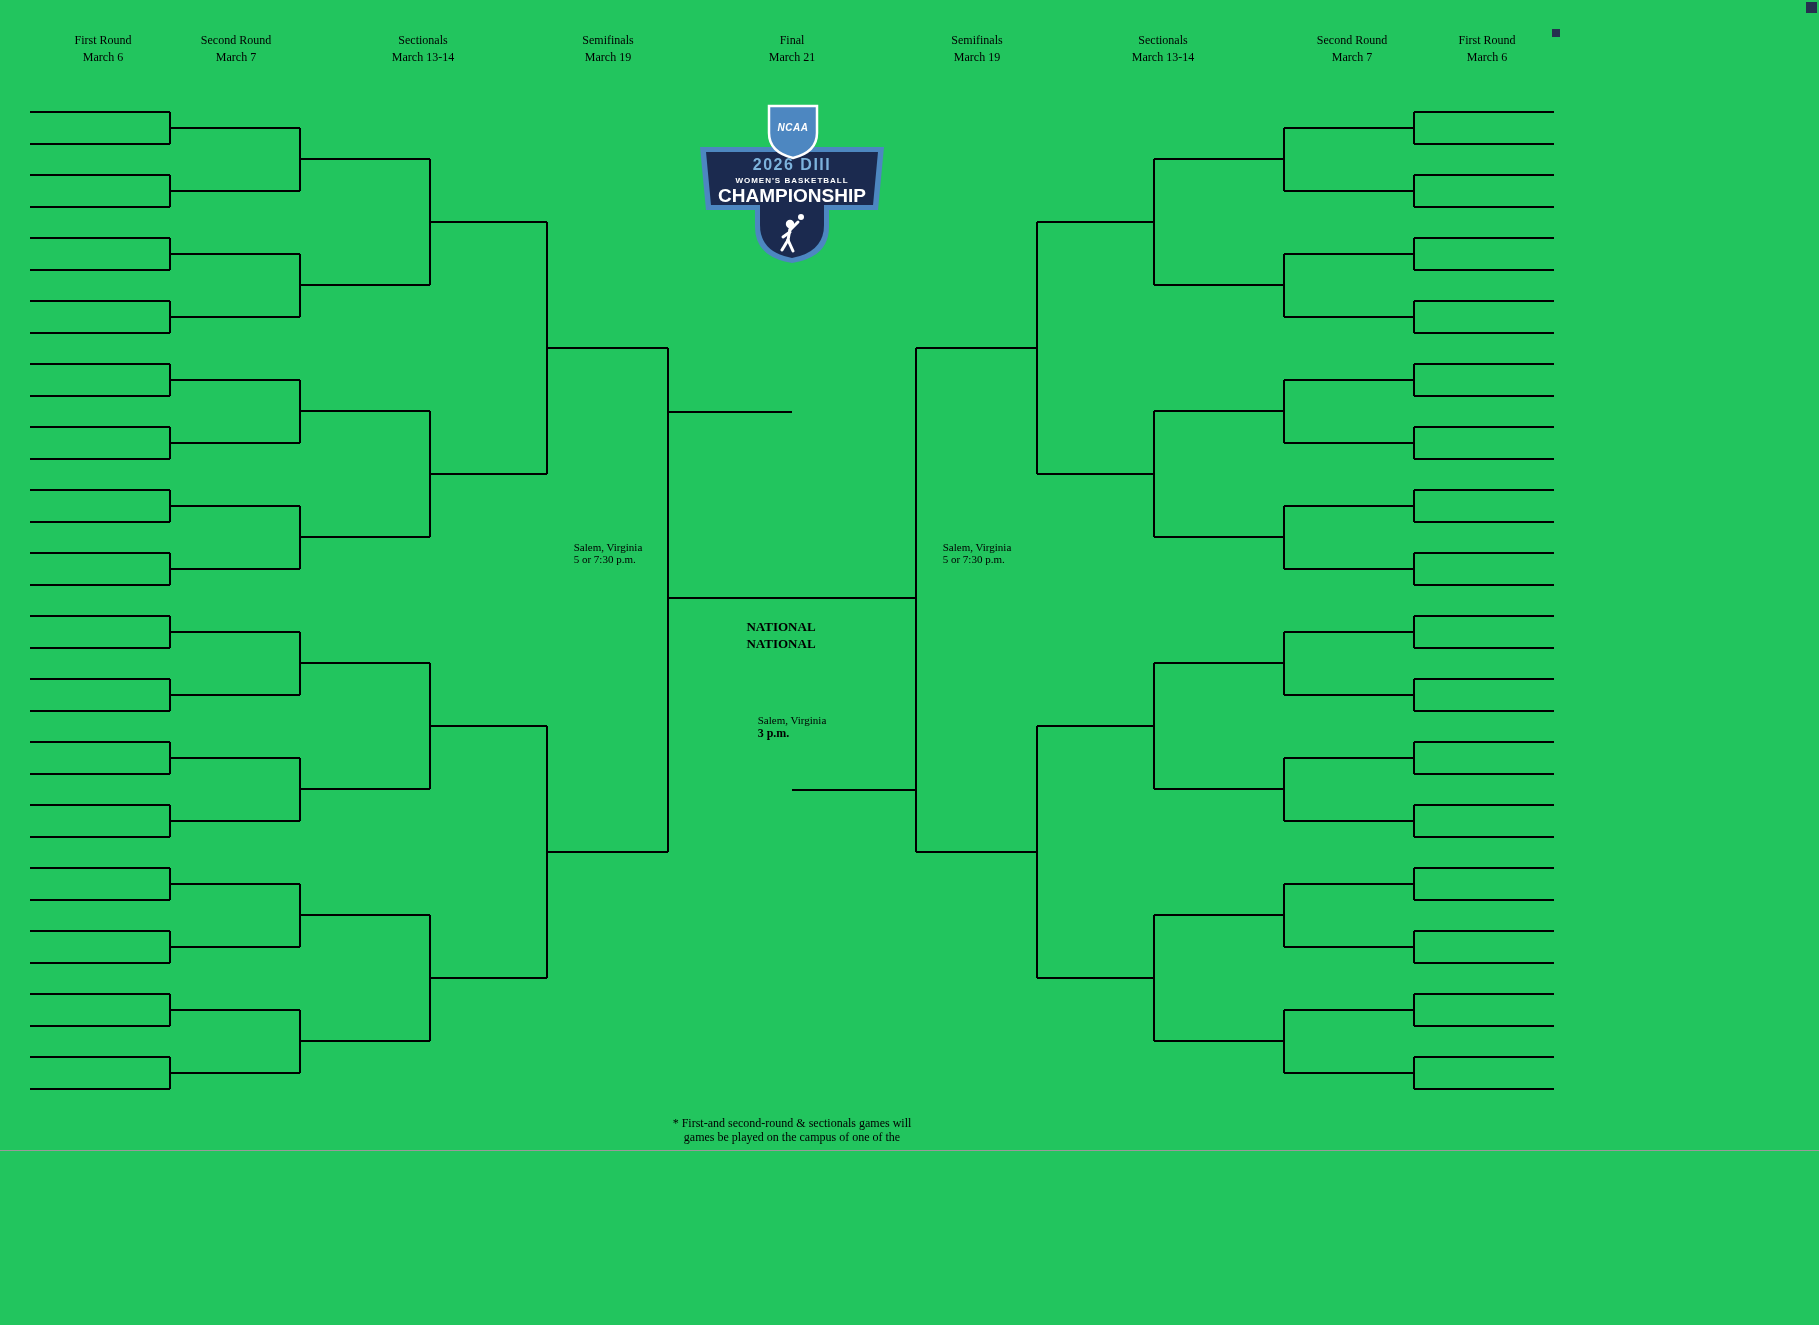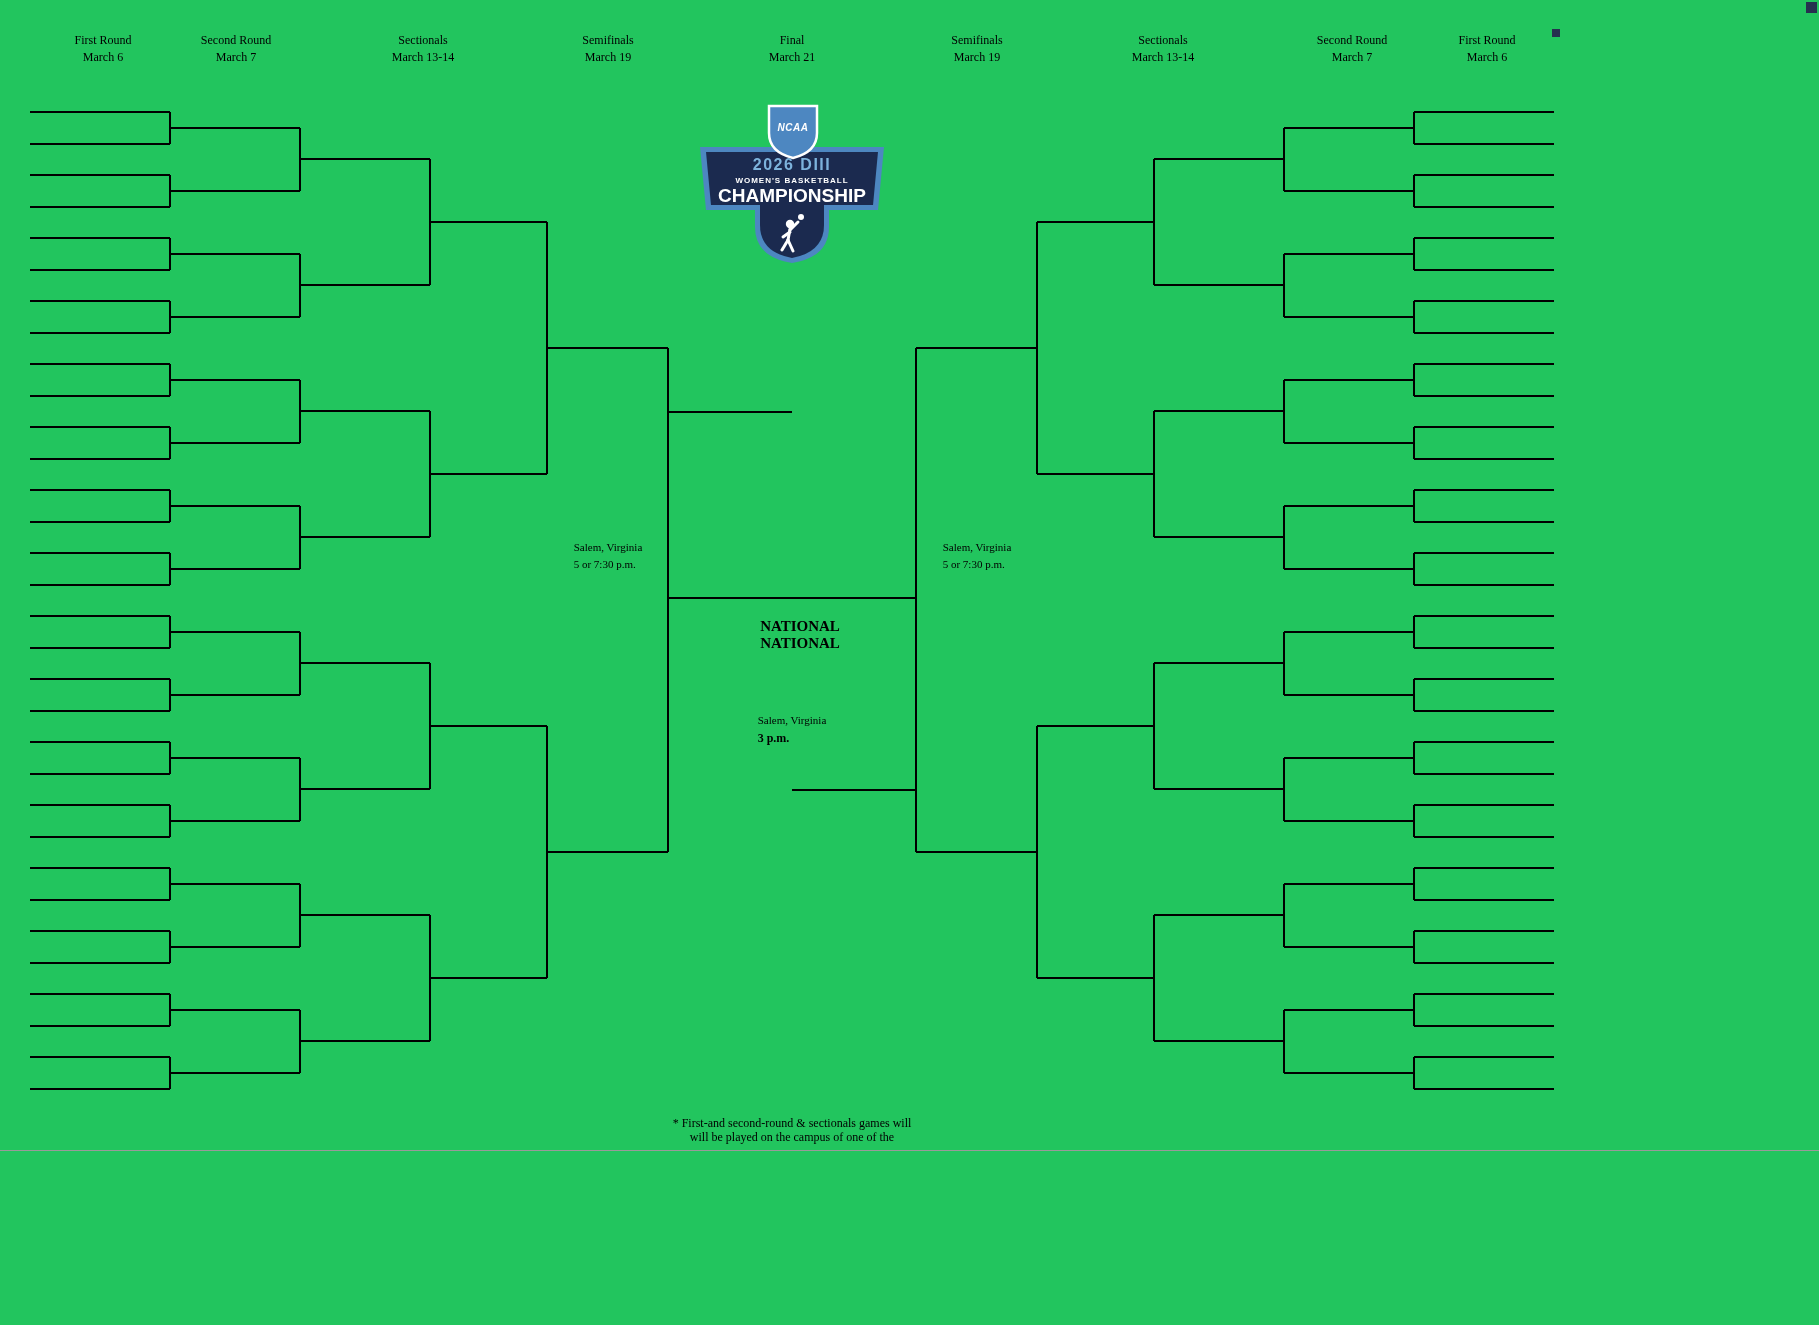--- a/index.html
+++ b/index.html
@@ -14,28 +14,28 @@
   .hdate { font-size: 12px; font-weight: normal; margin-top: 2px; }
 
   .logo { position: absolute; left: 697px; top: 103px; width: 190px; height: 162px; }
   .logo text { font-family: "Liberation Sans", sans-serif; }
   .t-ncaa { font-size: 10px; font-weight: bold; font-style: italic; letter-spacing: 0.5px; fill: #fff; }
   .t-year { font-size: 16px; font-weight: bold; letter-spacing: 1.5px; }
   .t-sport { font-size: 8px; font-weight: bold; letter-spacing: 1px; fill: #fff; }
   .t-champ { font-size: 19px; font-weight: bold; letter-spacing: 0px; fill: #fff; }
 
   .venue { position: absolute; transform: translateX(-50%); text-align: left; font-size: 11px; white-space: nowrap; }
-  .venue .vtime { margin-top: 5px; }
+  .venue .vtime { }
   .sf-left { left: 608px; top: 541px; }
   .sf-right { left: 977px; top: 541px; }
   .final-venue { left: 792px; top: 714px; }
   .final-venue .vtime { font-weight: bold; font-size: 12px; }
 
-  .champion { position: absolute; left: 800px; top: 618px; transform: translateX(-50%);
-              text-align: right; font-weight: bold; font-size: 15px; line-height: 17px; white-space: nowrap; }
+  .champion { position: absolute; left: 781px; top: 618px; transform: translateX(-50%);
+              text-align: right; font-weight: bold; font-size: 13px; line-height: 17px; white-space: nowrap; }
 
   .footnote { position: absolute; left: 792px; top: 1117px; transform: translateX(-50%);
               text-align: center; font-size: 12px; line-height: 13.5px; white-space: nowrap; }
 
   .bottom-rule { position: absolute; left: 0; top: 1150px; width: 1819px; height: 1px; background: #9a9a9a; }
 
   .artifact-sq-1 { position: absolute; left: 1806px; top: 2px; width: 11px; height: 11px; background: #26304f; }
   .artifact-sq-2 { position: absolute; left: 1552px; top: 29px; width: 8px; height: 8px; background: #26304f; }
 </style>
 </head>
@@ -314,21 +314,21 @@
     <div>NATIONAL</div>
   </div>
 
   <div class="venue final-venue">
     <div class="vcity">Salem, Virginia</div>
     <div class="vtime">3 p.m.</div>
   </div>
 
   <div class="footnote">
     <div>* First-and second-round &amp; sectionals games will</div>
-    <div>will be played on the campus of one of the</div>
+    <div>games be played on the campus of one of the</div>
   </div>
 
   <div class="bottom-rule"></div>
 
   <div class="artifact-sq-1"></div>
   <div class="artifact-sq-2"></div>
 
 </div>
 
 </body></html>

